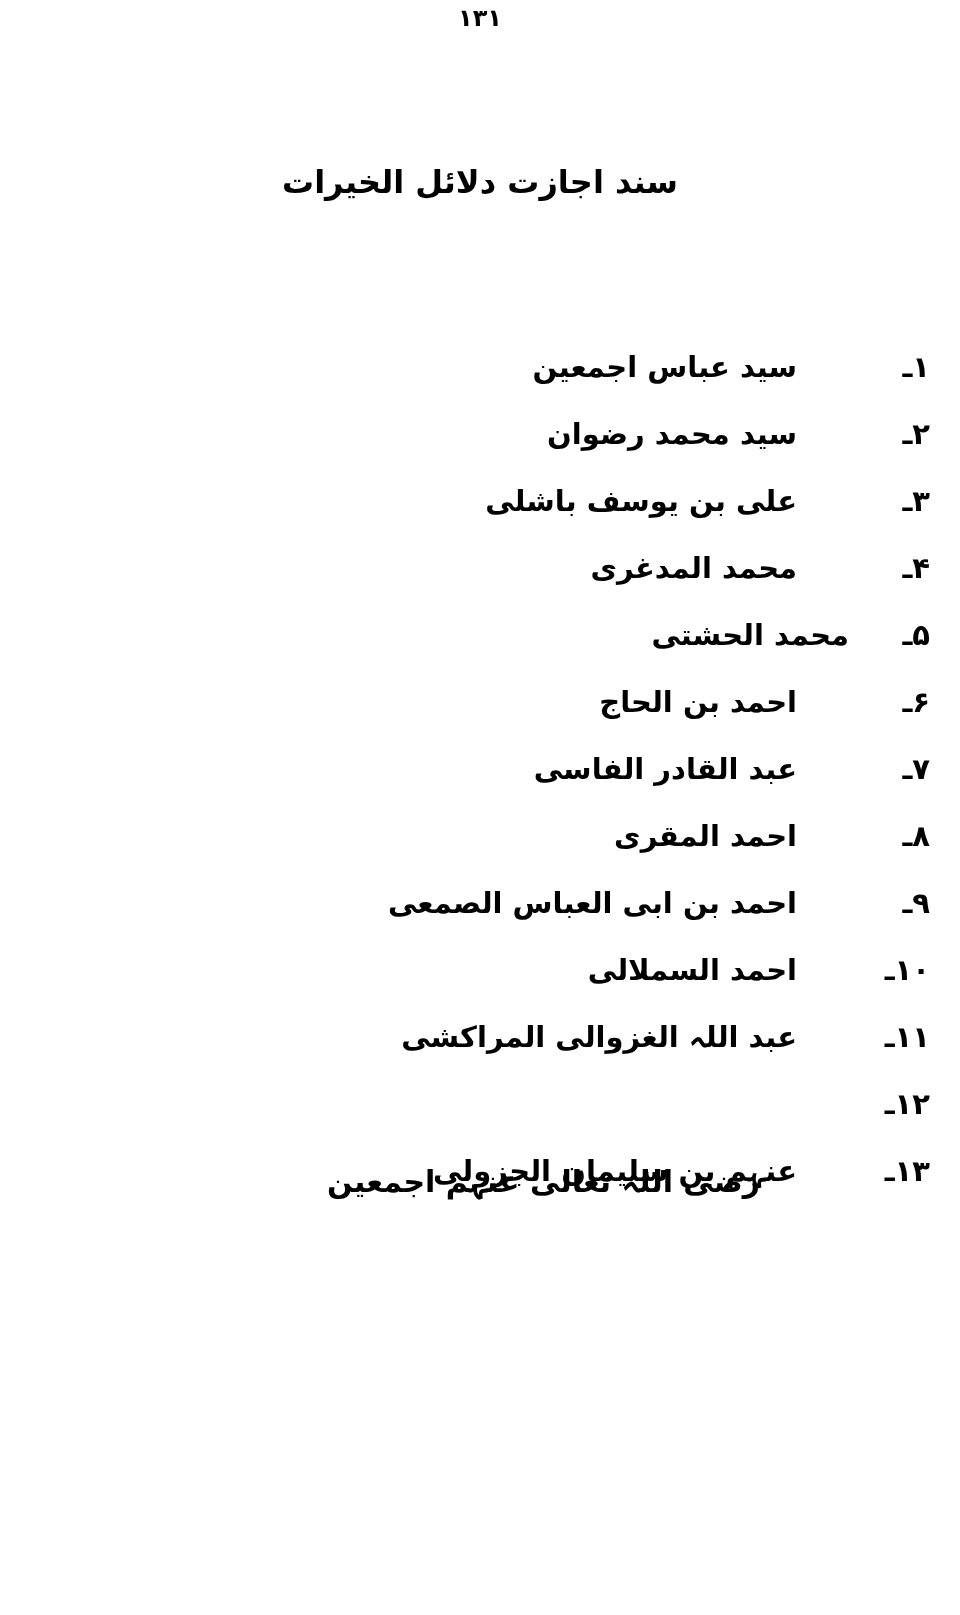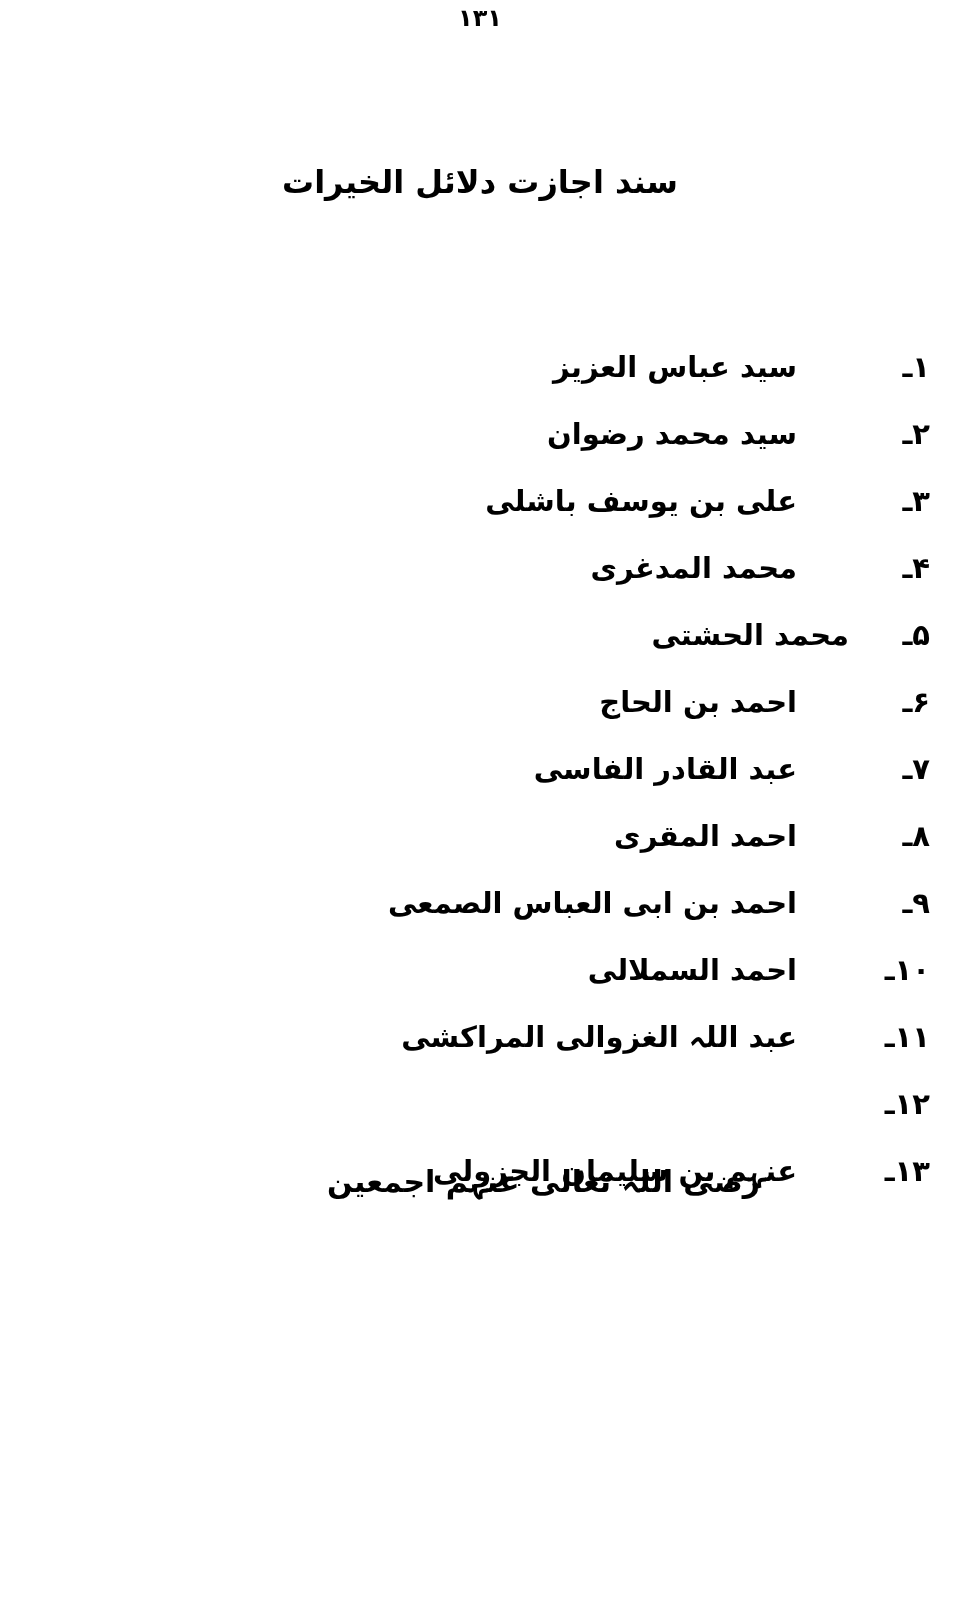--- a/index.html
+++ b/index.html
@@ -77,21 +77,21 @@
 
 <div class="page">
 
   <div class="page-number">۱۳۱</div>
 
   <h1 class="title">سند اجازت دلائل الخیرات</h1>
 
   <div class="list" id="list">
   <div class="row">
     <span class="num">۱ـ</span>
-    <span class="name">سید عباس العزیز</span>
+    <span class="name">سید عباس اجمعین</span>
   </div>
 
   <div class="row">
     <span class="num">۲ـ</span>
     <span class="name">سید محمد رضوان</span>
   </div>
 
   <div class="row">
     <span class="num">۳ـ</span>
     <span class="name">علی بن یوسف باشلی</span>

